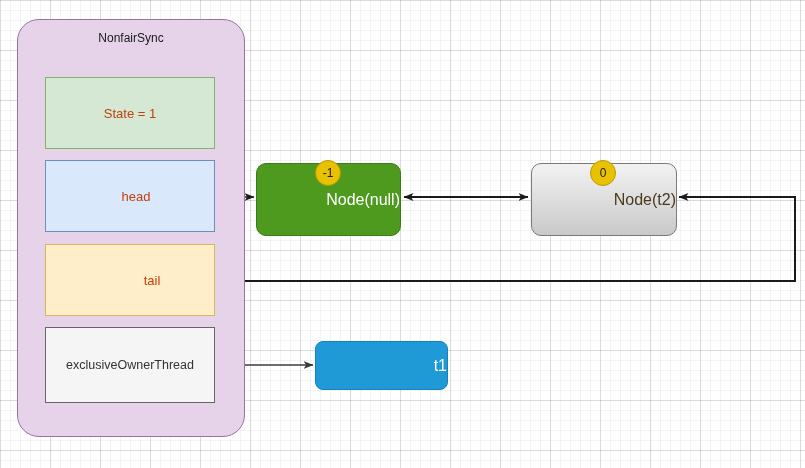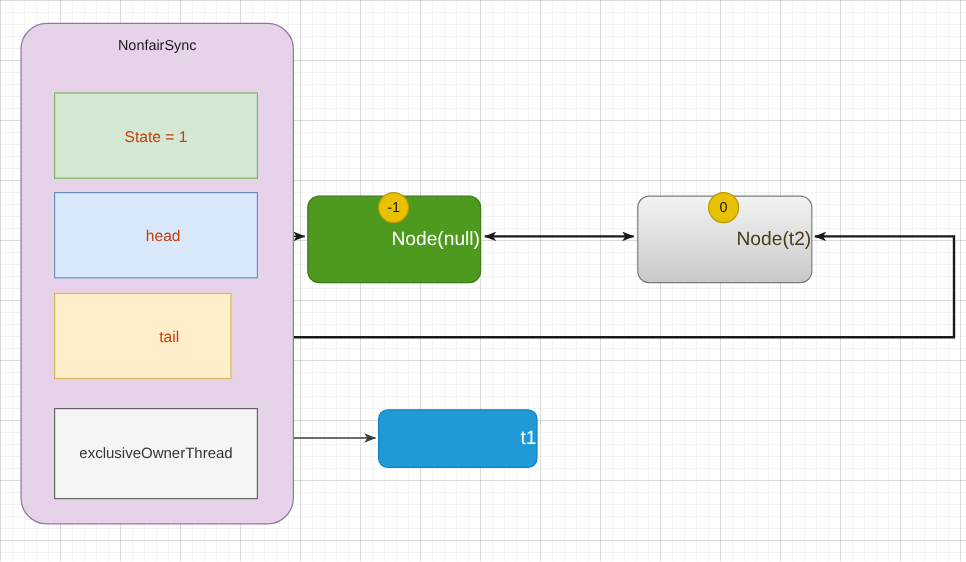--- a/index.html
+++ b/index.html
@@ -69,32 +69,31 @@
     background: #d5e8d4;
     border: 1px solid #82b366;
   }
   .field-head {
     left: 45px; top: 160px; width: 170px; height: 72px;
     background: #dae8fc;
     border: 1px solid #6c8ebf;
     padding-left: 12px;
   }
   .field-tail {
-    left: 45px; top: 244px; width: 148px; height: 72px;
+    left: 45px; top: 244px; width: 170px; height: 72px;
     background: #ffeec9;
     border: 1px solid #d6b656;
     padding-left: 44px;
   }
   .field-owner {
     left: 45px; top: 327px; width: 170px; height: 76px;
     background: #f5f5f5;
     border: 1px solid #666666;
     font-size: 12.5px;
     color: #333333;
-    margin-top: 13px;
   }
 
   
   .node {
     position: absolute;
     box-sizing: border-box;
     display: flex;
     align-items: center;
     justify-content: flex-end;
     border-radius: 10px;

